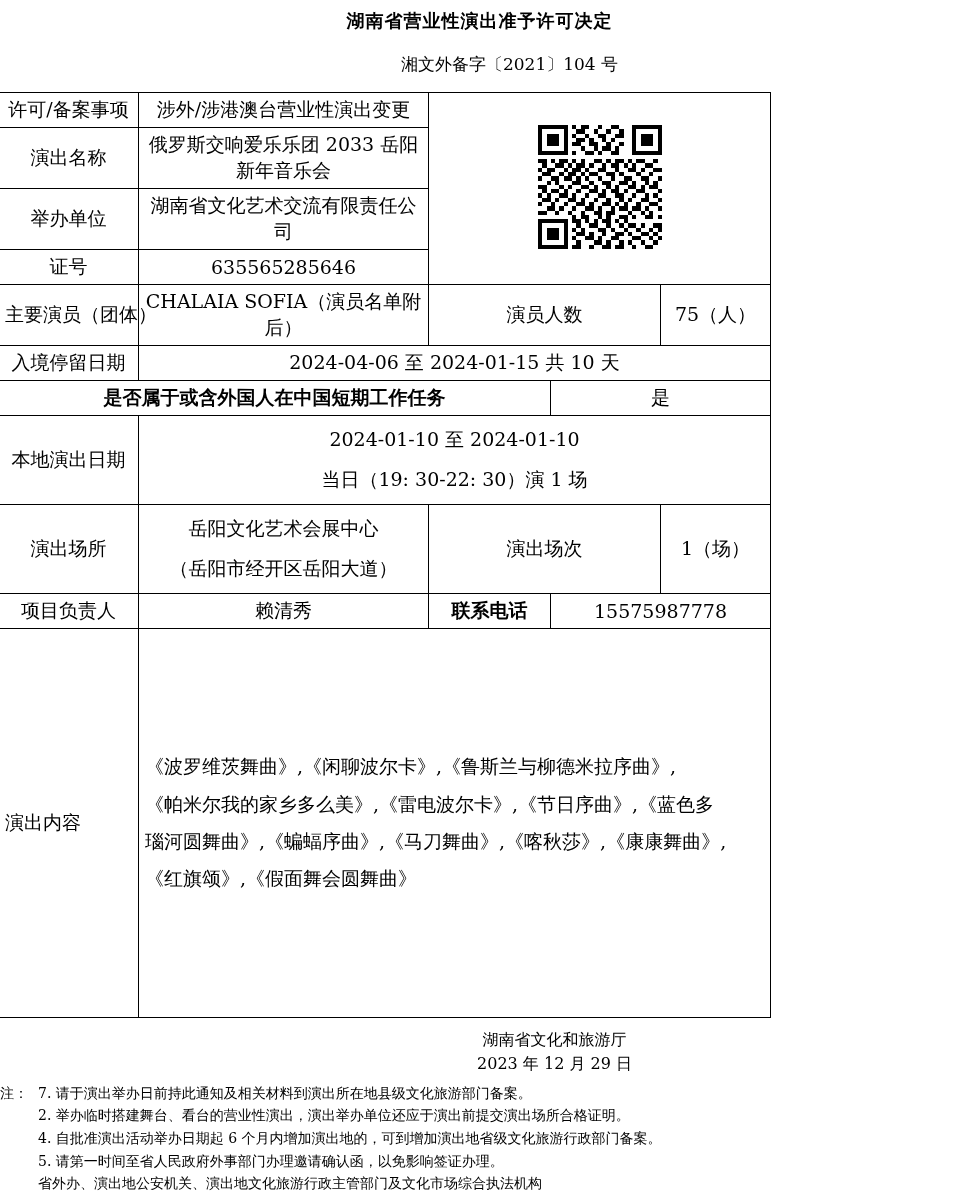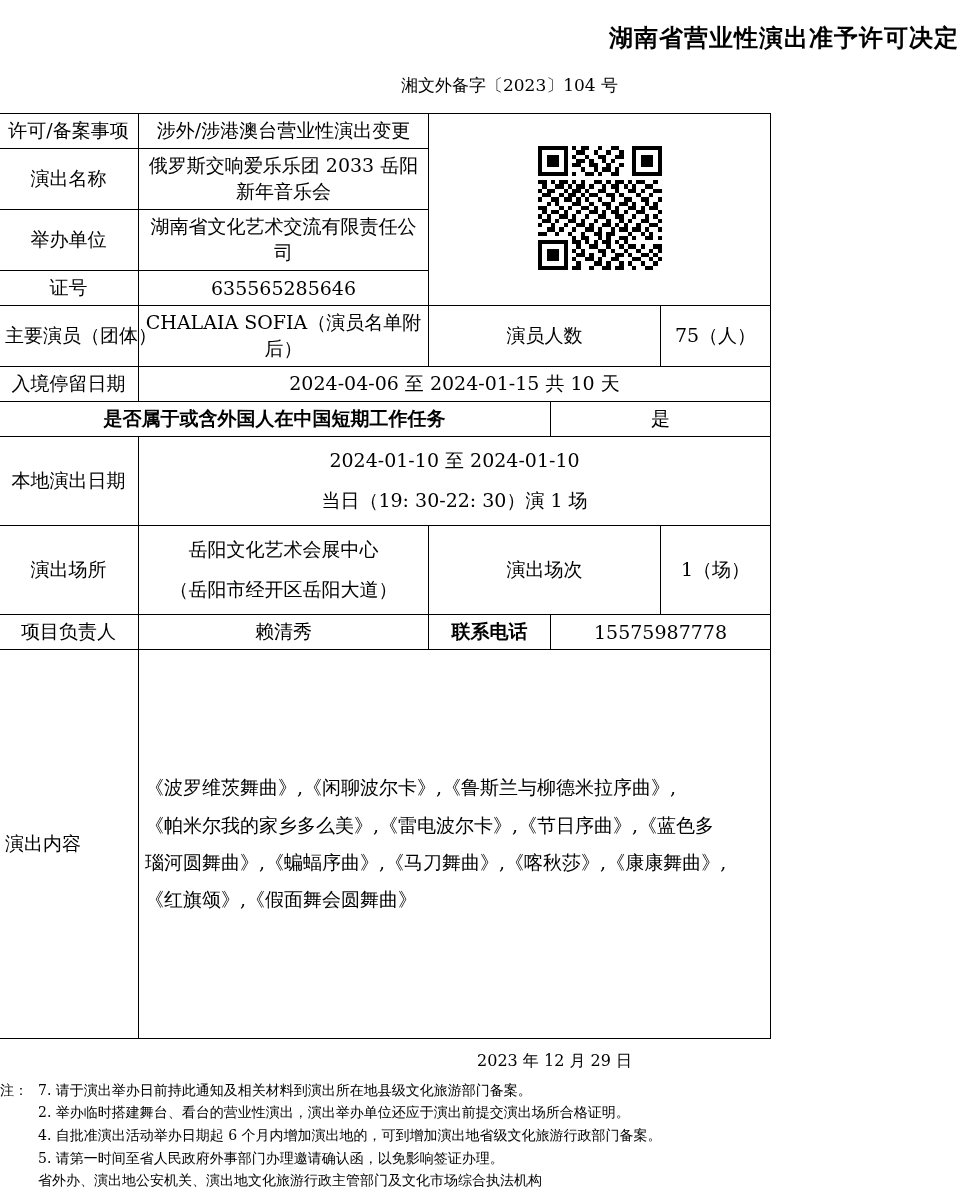--- a/index.html
+++ b/index.html
@@ -14,25 +14,25 @@
     color: #000000;
     position: relative;
     overflow: hidden;
   }
   .page {
     position: relative;
     width: 959px;
     height: 1201px;
   }
   .title {
-    text-align: right;
-    font-size: 24px;
+    text-align: center;
+    font-size: 18px;
     font-weight: bold;
     letter-spacing: 1px;
-    margin-top: 22px;
+    margin-top: 9px;
     font-family: "DejaVu Serif", "Liberation Serif", serif;
   }
   .docnum {
     text-align: center;
     font-size: 17px;
     margin-top: 20px;
     margin-left: 60px;
     font-family: "DejaVu Serif", "Liberation Serif", serif;
   }
   table.main {
@@ -103,21 +103,21 @@
   .notes-wrap { position: relative; padding-left: 24px; }
   .noteitem { padding-left: 14px; }
   .lastline { padding-left: 14px; }
 </style>
 </head>
 <body>
 
 <div class="page">
 
   <div class="title">湖南省营业性演出准予许可决定</div>
-  <div class="docnum">湘文外备字〔2023〕104 号</div>
+  <div class="docnum">湘文外备字〔2021〕104 号</div>
 
   <table class="main">
     <colgroup>
       <col style="width:140px">
       <col style="width:290px">
       <col style="width:122px">
       <col style="width:110px">
       <col style="width:110px">
     </colgroup>
     <tbody>
@@ -415,20 +415,21 @@
           <div>《波罗维茨舞曲》,《闲聊波尔卡》,《鲁斯兰与柳德米拉序曲》,</div>
           <div>《帕米尔我的家乡多么美》,《雷电波尔卡》,《节日序曲》,《蓝色多</div>
           <div>瑙河圆舞曲》,《蝙蝠序曲》,《马刀舞曲》,《喀秋莎》,《康康舞曲》,</div>
           <div>《红旗颂》,《假面舞会圆舞曲》</div>
         </td>
       </tr>
     </tbody>
   </table>
 
   <div class="signature">
+    <div>湖南省文化和旅游厅</div>
     <div>2023 年 12 月 29 日</div>
   </div>
 
   <div class="notes notes-wrap">
     <span class="nhead">注：</span>
     <div class="noteitem">7. 请于演出举办日前持此通知及相关材料到演出所在地县级文化旅游部门备案。</div>
     <div class="noteitem">2. 举办临时搭建舞台、看台的营业性演出，演出举办单位还应于演出前提交演出场所合格证明。</div>
     <div class="noteitem">4. 自批准演出活动举办日期起 6 个月内增加演出地的，可到增加演出地省级文化旅游行政部门备案。</div>
     <div class="noteitem">5. 请第一时间至省人民政府外事部门办理邀请确认函，以免影响签证办理。</div>
     <div class="lastline">省外办、演出地公安机关、演出地文化旅游行政主管部门及文化市场综合执法机构</div>

